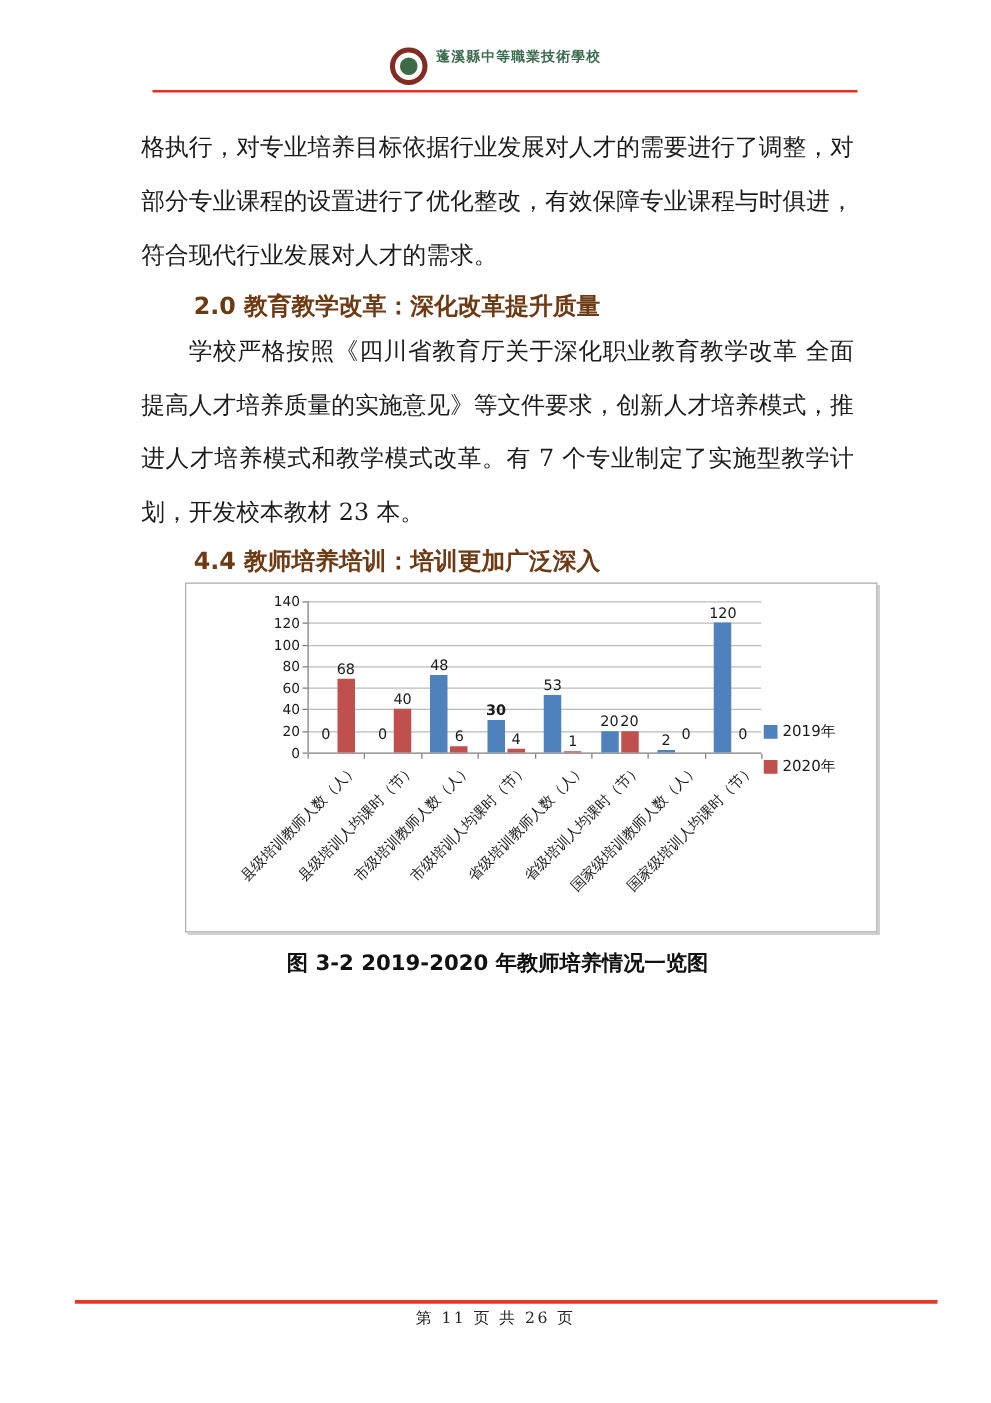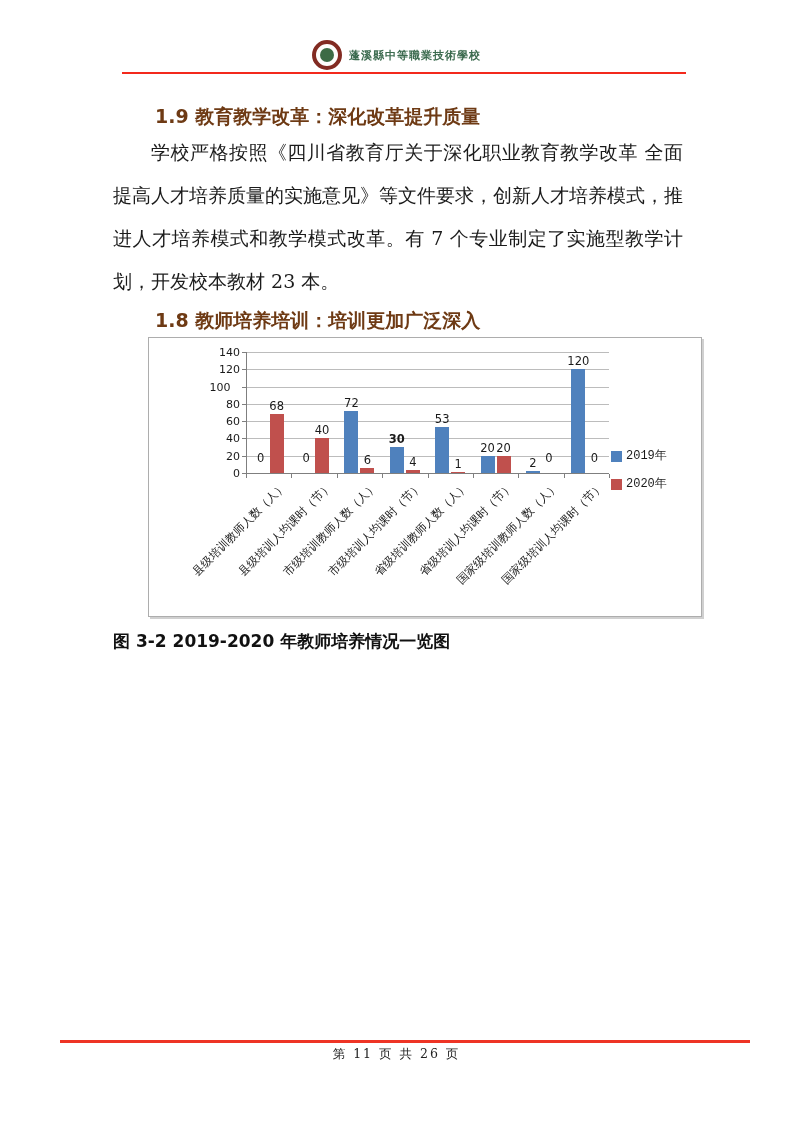--- a/index.html
+++ b/index.html
@@ -1,21 +1,21 @@
 <!DOCTYPE html>
 <html><head>
 <meta charset="utf-8">
 <style>
   html,body{margin:0;padding:0;background:#ffffff;}
   .page{position:relative;width:793px;height:1122px;background:#ffffff;overflow:hidden;
         font-family:"DejaVu Serif","Liberation Serif",serif;color:#1b1b1b;}
 
   
   .header{position:absolute;top:38px;left:0;width:100%;height:34px;
-          display:flex;align-items:center;justify-content:center;}
+          display:flex;align-items:flex-start;justify-content:center;}
   .logo{width:30px;height:30px;border-radius:50%;border:4px solid #822b22;background:#fdfdfb;
         box-sizing:border-box;position:relative;flex:0 0 auto;}
   .logo .inner{position:absolute;left:50%;top:50%;width:14px;height:14px;margin:-7px 0 0 -7px;
         border-radius:50%;background:#3c6b45;}
   .school-name{margin-left:7px;font-size:11px;font-weight:bold;color:#3c6b4f;
         letter-spacing:1px;font-family:"DejaVu Serif","Liberation Serif",serif;}
   .header-rule{position:absolute;top:72px;left:122px;width:564px;height:2px;background:#f3291c;}
 
   
   .content{position:absolute;left:113px;top:97px;width:570px;}
@@ -39,23 +39,23 @@
   .ytick{position:absolute;width:4px;height:1px;background:#7f7f7f;}
   .xtick{position:absolute;width:1px;height:4px;background:#7f7f7f;}
   .ylab{position:absolute;font-size:11px;color:#1a1a1a;text-align:right;width:40px;line-height:13px;}
   .bar{position:absolute;}
   .bar-label{position:absolute;font-size:11.5px;color:#1a1a1a;white-space:nowrap;
         transform:translateX(-50%);line-height:12px;}
   .catlab{position:absolute;font-size:11.5px;color:#1a1a1a;white-space:nowrap;
         transform:rotate(-45deg);transform-origin:100% 0;line-height:12px;}
   .legend-item{position:absolute;display:flex;align-items:center;}
   .legend-swatch{width:11px;height:11px;margin-right:4px;flex:0 0 auto;}
-  .legend-label{font-size:12px;color:#1a1a1a;white-space:nowrap;line-height:13px;font-family:Liberation Mono, monospace;}
+  .legend-label{font-size:12px;color:#1a1a1a;white-space:nowrap;line-height:13px;}
 
-  .fig-caption{margin-top:13px;font-family:"DejaVu Sans","Liberation Sans",sans-serif;
+  .fig-caption{margin-top:13px;text-align:center;font-family:"DejaVu Sans","Liberation Sans",sans-serif;
         font-size:17px;font-weight:bold;color:#111;}
 
   
   .footer-rule{position:absolute;top:1040px;left:60px;width:690px;height:3px;background:#ee3425;}
   .footer-text{position:absolute;top:1046px;left:0;width:100%;text-align:center;
         font-size:12.5px;color:#222;letter-spacing:2px;}
 </style>
 </head>
 <body>
 
@@ -63,68 +63,69 @@
 
   <div class="header">
     <div class="logo">
       <div class="inner"></div>
     </div>
     <div class="school-name">蓬溪縣中等職業技術學校</div>
   </div>
   <div class="header-rule"></div>
 
   <div class="content">
+    <p class="para">格执行，对专业培养目标依据行业发展对人才的需要进行了调整，对部分专业课程的设置进行了优化整改，有效保障专业课程与时俱进，符合现代行业发展对人才的需求。</p>
 
-    <p class="sec-heading h32">1.9 教育教学改革：深化改革提升质量</p>
+    <p class="sec-heading h32">2.0 教育教学改革：深化改革提升质量</p>
 
     <p class="para indent">学校严格按照《四川省教育厅关于深化职业教育教学改革 全面提高人才培养质量的实施意见》等文件要求，创新人才培养模式，推进人才培养模式和教学模式改革。有 7 个专业制定了实施型教学计划，开发校本教材 23 本。</p>
 
-    <p class="sec-heading h33">1.8 教师培养培训：培训更加广泛深入</p>
+    <p class="sec-heading h33">4.4 教师培养培训：培训更加广泛深入</p>
 
 
     <div class="figure-box">
       <div class="chart" id="chart">
           <div class="ytick" style="left: 93px; top: 135px;"></div>
           <div class="ylab" style="right: 461px; top: 129px;">0</div>
           <div class="gridline" style="left: 97px; top: 117.714px; width: 363px;"></div>
           <div class="ytick" style="left: 93px; top: 117.714px;"></div>
           <div class="ylab" style="right: 461px; top: 111.714px;">20</div>
           <div class="gridline" style="left: 97px; top: 100.429px; width: 363px;"></div>
           <div class="ytick" style="left: 93px; top: 100.429px;"></div>
           <div class="ylab" style="right: 461px; top: 94.4286px;">40</div>
           <div class="gridline" style="left: 97px; top: 83.1429px; width: 363px;"></div>
           <div class="ytick" style="left: 93px; top: 83.1429px;"></div>
           <div class="ylab" style="right: 461px; top: 77.1429px;">60</div>
           <div class="gridline" style="left: 97px; top: 65.8571px; width: 363px;"></div>
           <div class="ytick" style="left: 93px; top: 65.8571px;"></div>
           <div class="ylab" style="right: 461px; top: 59.8571px;">80</div>
           <div class="gridline" style="left: 97px; top: 48.5714px; width: 363px;"></div>
           <div class="ytick" style="left: 93px; top: 48.5714px;"></div>
-          <div class="ylab" style="right: 461px; top: 42.5714px; text-align: center;">100</div>
+          <div class="ylab" style="right: 461px; top: 42.5714px;">100</div>
           <div class="gridline" style="left: 97px; top: 31.2857px; width: 363px;"></div>
           <div class="ytick" style="left: 93px; top: 31.2857px;"></div>
           <div class="ylab" style="right: 461px; top: 25.2857px;">120</div>
           <div class="gridline" style="left: 97px; top: 14px; width: 363px;"></div>
           <div class="ytick" style="left: 93px; top: 14px;"></div>
           <div class="ylab" style="right: 461px; top: 8px;">140</div>
           <div class="axis-x" style="left: 97px; top: 135px; width: 363px;"></div>
           <div class="axis-y" style="left: 97px; top: 14px; height: 121px;"></div>
           <div class="xtick" style="left: 97px; top: 136px;"></div>
           <div class="xtick" style="left: 142.375px; top: 136px;"></div>
           <div class="xtick" style="left: 187.75px; top: 136px;"></div>
           <div class="xtick" style="left: 233.125px; top: 136px;"></div>
           <div class="xtick" style="left: 278.5px; top: 136px;"></div>
           <div class="xtick" style="left: 323.875px; top: 136px;"></div>
           <div class="xtick" style="left: 369.25px; top: 136px;"></div>
           <div class="xtick" style="left: 414.625px; top: 136px;"></div>
           <div class="xtick" style="left: 460px; top: 136px;"></div>
           <div class="bar-label" style="left: 111.688px; top: 114px;">0</div>
           <div class="bar-label" style="left: 157.062px; top: 114px;">0</div>
           <div class="bar" style="left: 195.438px; width: 14px; top: 72.7714px; height: 62.2286px; background: rgb(79, 129, 189);"></div>
-          <div class="bar-label" style="left: 202.438px; top: 58.7714px;">72</div>
+          <div class="bar-label" style="left: 202.438px; top: 58.7714px;">48</div>
           <div class="bar" style="left: 240.812px; width: 14px; top: 109.071px; height: 25.9286px; background: rgb(79, 129, 189);"></div>
           <div class="bar-label" style="left: 247.812px; top: 95.0714px; font-weight: bold;">30</div>
           <div class="bar" style="left: 286.188px; width: 14px; top: 89.1929px; height: 45.8071px; background: rgb(79, 129, 189);"></div>
           <div class="bar-label" style="left: 293.188px; top: 75.1929px;">53</div>
           <div class="bar" style="left: 331.562px; width: 14px; top: 117.714px; height: 17.2857px; background: rgb(79, 129, 189);"></div>
           <div class="bar-label" style="left: 338.562px; top: 103.714px;">20</div>
           <div class="bar" style="left: 376.938px; width: 14px; top: 133.271px; height: 1.72857px; background: rgb(79, 129, 189);"></div>
           <div class="bar-label" style="left: 383.938px; top: 119.271px;">2</div>
           <div class="bar" style="left: 422.312px; width: 14px; top: 31.2857px; height: 103.714px; background: rgb(79, 129, 189);"></div>
           <div class="bar-label" style="left: 429.312px; top: 17.2857px;">120</div>

